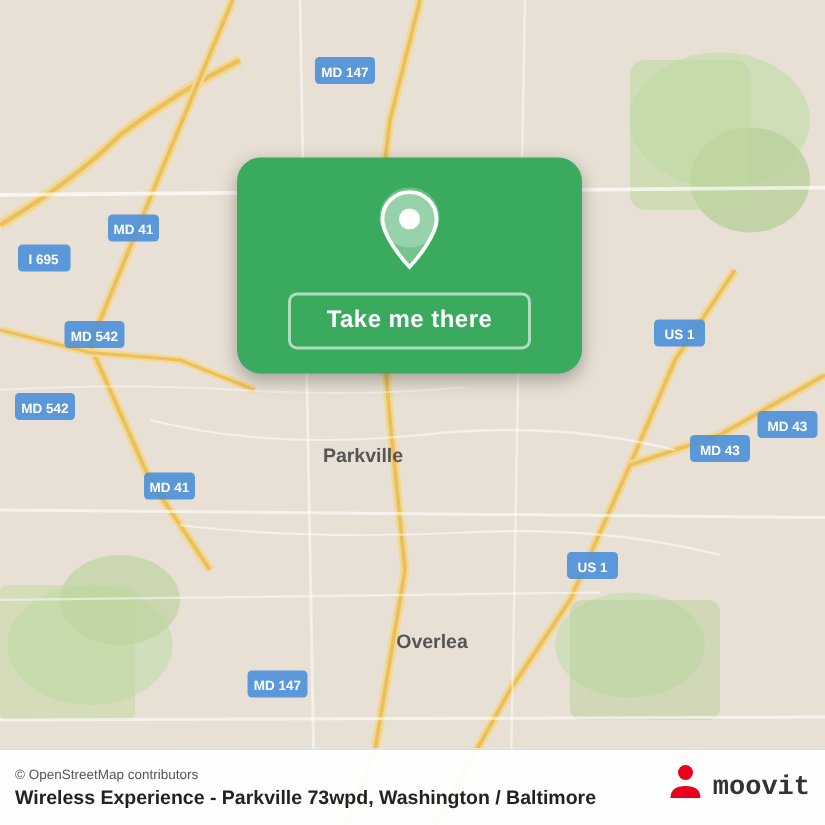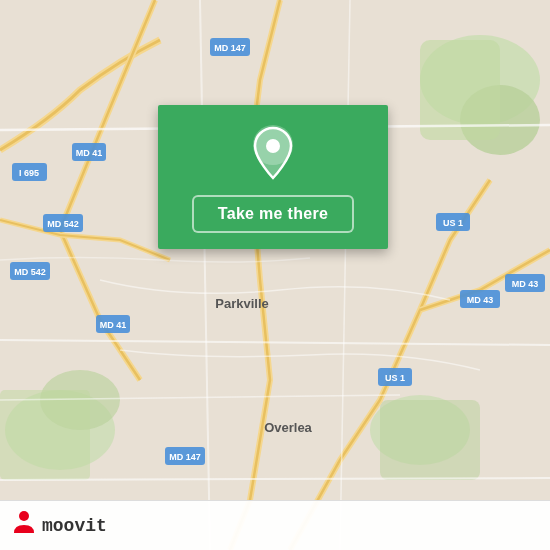--- a/index.html
+++ b/index.html
@@ -27,21 +27,21 @@
       width: 100%; height: 100%;
     }
 
     
     #location-card {
       position: absolute;
       top: 105px;
       left: 158px;
       width: 230px;
       background-color: #3aaa5e;
-      border-radius: 2px;
+      border-radius: 16px;
       display: flex;
       flex-direction: column;
       align-items: center;
       padding: 18px 20px 16px;
       box-shadow: 0 4px 12px rgba(0,0,0,0.3);
     }
 
     #pin-icon {
       width: 50px;
       height: 60px;
@@ -191,20 +191,24 @@
       <circle cx="25" cy="22" r="20" fill="white" opacity="0.25"></circle>
       <path d="M25 5 C15,5 7,13 7,23 C7,36 25,55 25,55 C25,55 43,36 43,23 C43,13 35,5 25,5 Z" fill="white" opacity="0.3"></path>
       <path d="M25 5 C15,5 7,13 7,23 C7,36 25,55 25,55 C25,55 43,36 43,23 C43,13 35,5 25,5 Z" fill="none" stroke="white" stroke-width="2.5"></path>
       <circle cx="25" cy="23" r="7" fill="white"></circle>
     </svg>
 
     <button id="take-me-there-btn">Take me there</button>
   </div>
 
   <div id="bottom-bar">
+    <div id="bottom-left">
+      <div id="attribution">© OpenStreetMap contributors</div>
+      <div id="location-title">Wireless Experience - Parkville 73wpd, Washington / Baltimore</div>
+    </div>
     <div id="moovit-logo">
       <span>
         
         <svg width="28" height="28" viewBox="0 0 28 28" xmlns="http://www.w3.org/2000/svg">
           <circle cx="14" cy="7" r="5" fill="#e8001c"></circle>
           <path d="M4,24 Q4,16 14,16 Q24,16 24,24" fill="#e8001c"></path>
         </svg>
       </span>
       <span style="font-size:18px;font-weight:700;color:#333;font-family:Liberation Mono, monospace;">moovit</span>
     </div>

